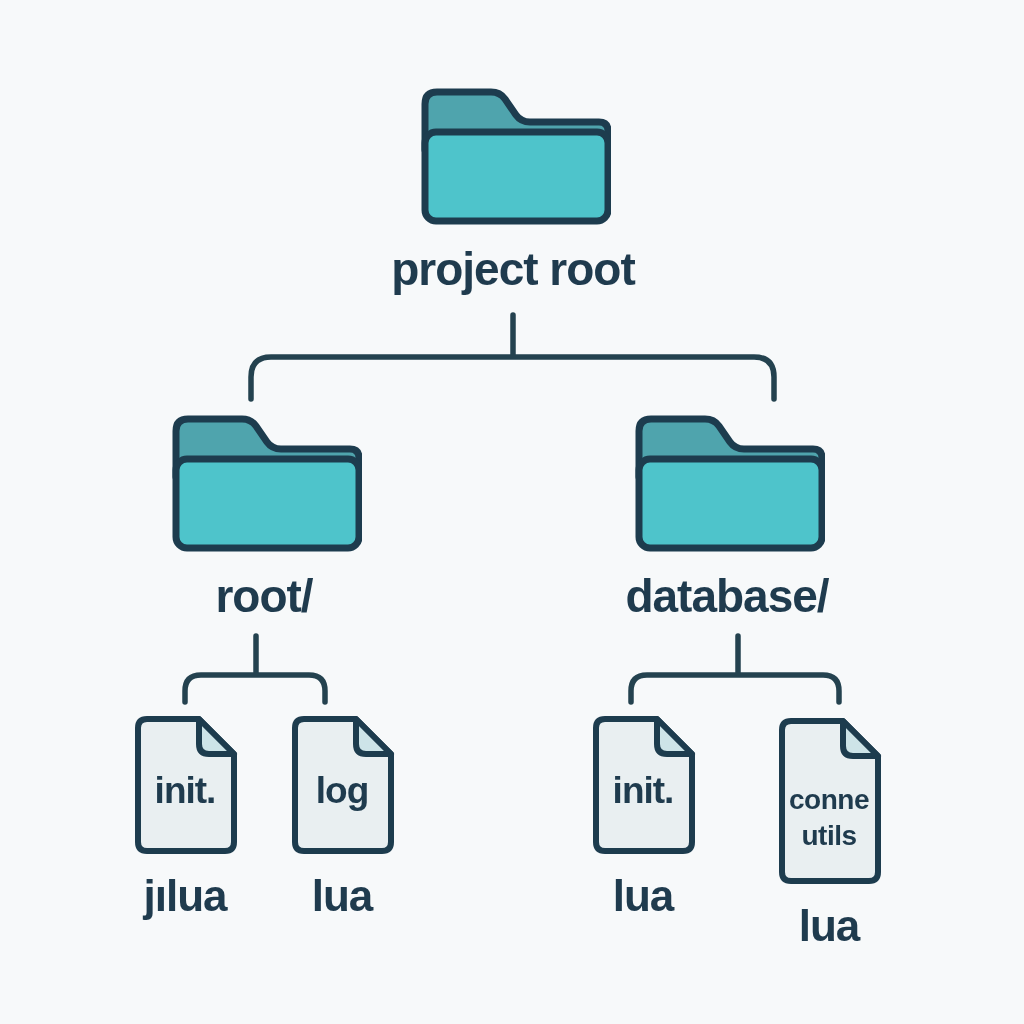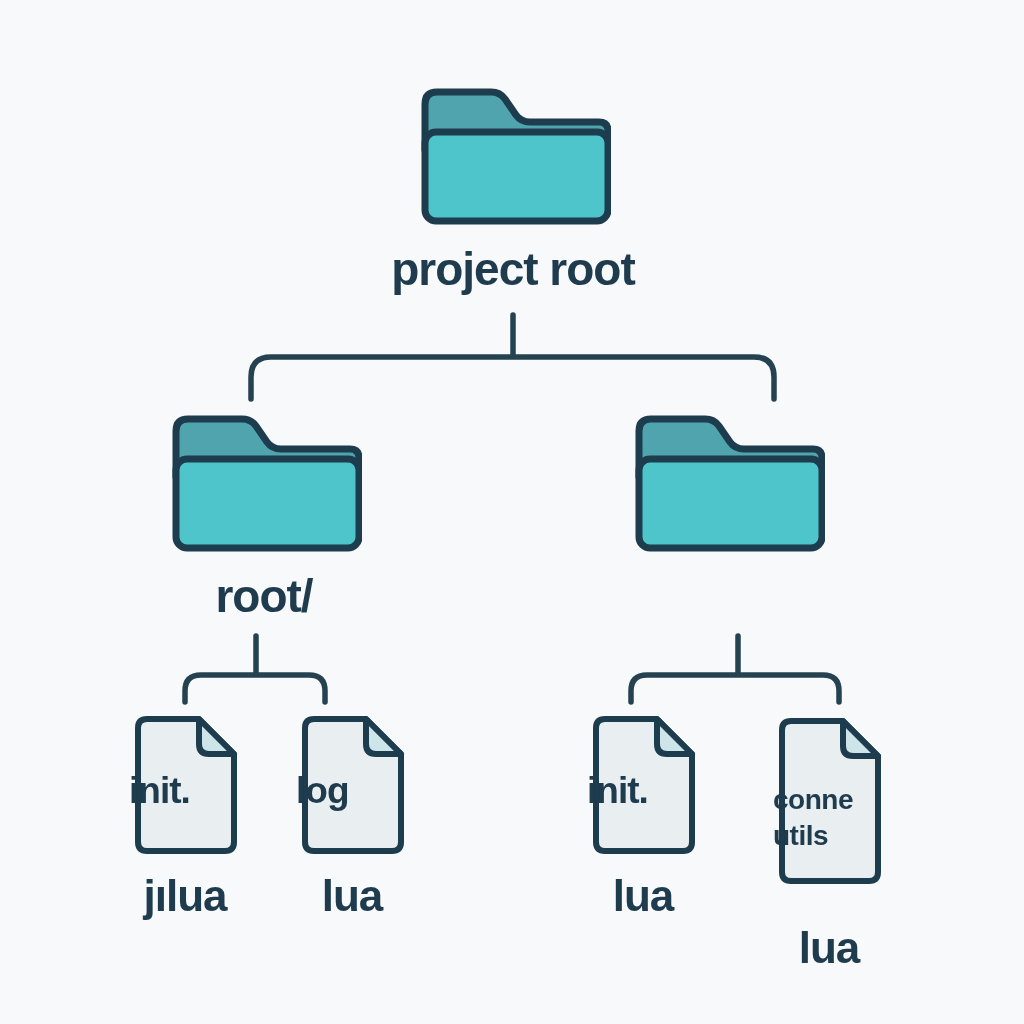--- a/index.html
+++ b/index.html
@@ -53,21 +53,21 @@
   .file-label {
     font-size: 44px;
     margin-top: 14px;
   }
   .icon-wrap {
     position: relative;
   }
   .file-title {
     position: absolute;
     left: 0; right: 0;
-    text-align: left;
+    text-align: center;
     top: 60px;
     font-size: 37px;
     font-weight: 700;
     letter-spacing: -1px;
     color: var(--text);
     line-height: 1.0;
   }
   .file-title.two-lines {
     top: 68px;
     font-size: 28px;
@@ -101,34 +101,35 @@
       <rect x="10" y="54" width="183" height="89" rx="11" fill="var(--folder-fill)" stroke="var(--outline)" stroke-width="7"></rect>
     </svg>
     <div class="node-label">root/</div>
   </div>
 
   <div class="node" style="left:629px; top:405px; width:196px;">
     <svg class="folder-icon" width="196" height="150" viewBox="0 0 196 150">
       <path d="M10 72 L10 26 Q10 14 22 14 L76 14 Q85 14 90 21 L101 37 Q106 44 115 44 L184 44 Q193 44 193 53 L193 72 Z" fill="var(--folder-tab)" stroke="var(--outline)" stroke-width="7" stroke-linejoin="round"></path>
       <rect x="10" y="54" width="183" height="89" rx="11" fill="var(--folder-fill)" stroke="var(--outline)" stroke-width="7"></rect>
     </svg>
+    <div class="node-label">database/</div>
   </div>
 
   <div class="node" style="left:129px; top:712px; width:112px;">
     <div class="icon-wrap">
       <svg class="file-icon" width="112" height="146" viewBox="0 0 112 146">
         <path d="M18 7 L70 7 L105 42 L105 130 Q105 139 96 139 L18 139 Q9 139 9 130 L9 16 Q9 7 18 7 Z" fill="var(--file-fill)" stroke="var(--outline)" stroke-width="6" stroke-linejoin="round"></path>
         <path d="M70 7 L105 42 L80 42 Q70 42 70 32 Z" fill="var(--file-fold)" stroke="var(--outline)" stroke-width="6" stroke-linejoin="round"></path>
       </svg>
       <div class="file-title">init.</div>
     </div>
     <div class="node-label file-label">jılua</div>
   </div>
 
-  <div class="node" style="left:296px; top:712px; width:112px;">
+  <div class="node" style="left:286px; top:712px; width:112px;">
     <div class="icon-wrap">
       <svg class="file-icon" width="112" height="146" viewBox="0 0 112 146">
         <path d="M18 7 L70 7 L105 42 L105 130 Q105 139 96 139 L18 139 Q9 139 9 130 L9 16 Q9 7 18 7 Z" fill="var(--file-fill)" stroke="var(--outline)" stroke-width="6" stroke-linejoin="round"></path>
         <path d="M70 7 L105 42 L80 42 Q70 42 70 32 Z" fill="var(--file-fold)" stroke="var(--outline)" stroke-width="6" stroke-linejoin="round"></path>
       </svg>
       <div class="file-title">log</div>
     </div>
     <div class="node-label file-label">lua</div>
   </div>
 
@@ -136,21 +137,21 @@
     <div class="icon-wrap">
       <svg class="file-icon" width="112" height="146" viewBox="0 0 112 146">
         <path d="M18 7 L70 7 L105 42 L105 130 Q105 139 96 139 L18 139 Q9 139 9 130 L9 16 Q9 7 18 7 Z" fill="var(--file-fill)" stroke="var(--outline)" stroke-width="6" stroke-linejoin="round"></path>
         <path d="M70 7 L105 42 L80 42 Q70 42 70 32 Z" fill="var(--file-fold)" stroke="var(--outline)" stroke-width="6" stroke-linejoin="round"></path>
       </svg>
       <div class="file-title">init.</div>
     </div>
     <div class="node-label file-label">lua</div>
   </div>
 
-  <div class="node" style="left:773px; top:714px; width:112px;gap:22px;">
+  <div class="node" style="left:773px; top:714px; width:112px;">
     <div class="icon-wrap">
       <svg class="file-icon" width="112" height="174" viewBox="0 0 112 174">
         <path d="M18 7 L70 7 L105 42 L105 158 Q105 167 96 167 L18 167 Q9 167 9 158 L9 16 Q9 7 18 7 Z" fill="var(--file-fill)" stroke="var(--outline)" stroke-width="6" stroke-linejoin="round"></path>
         <path d="M70 7 L105 42 L80 42 Q70 42 70 32 Z" fill="var(--file-fold)" stroke="var(--outline)" stroke-width="6" stroke-linejoin="round"></path>
       </svg>
       <div class="file-title two-lines">
         <div>conne</div>
         <div>utils</div>
       </div>
     </div>

